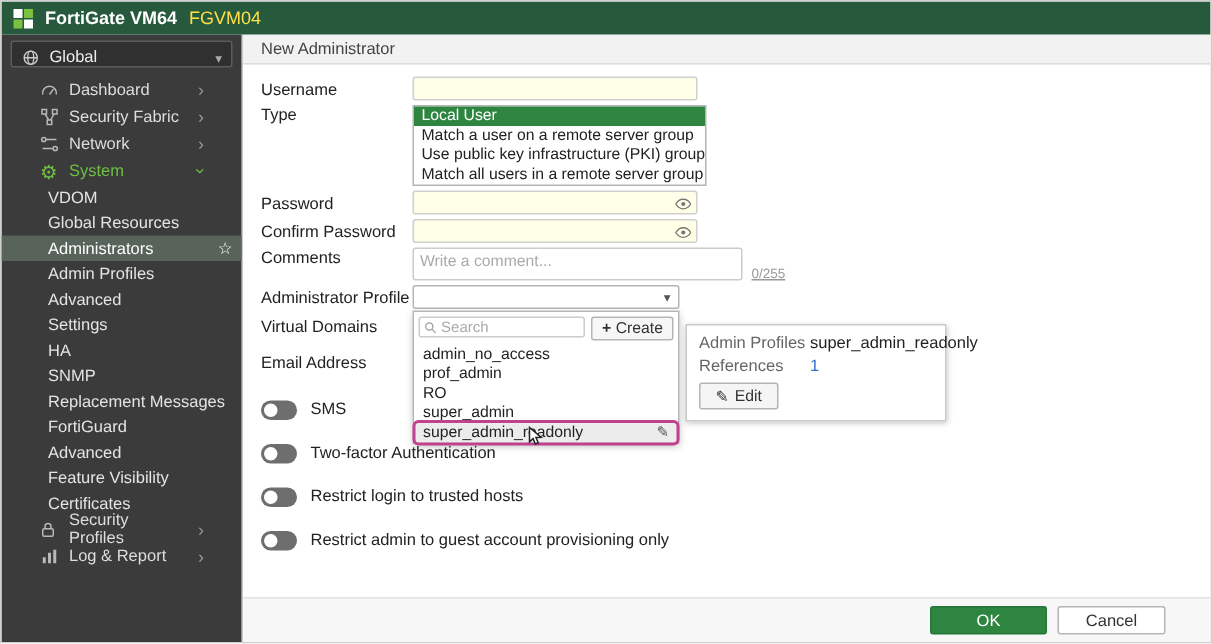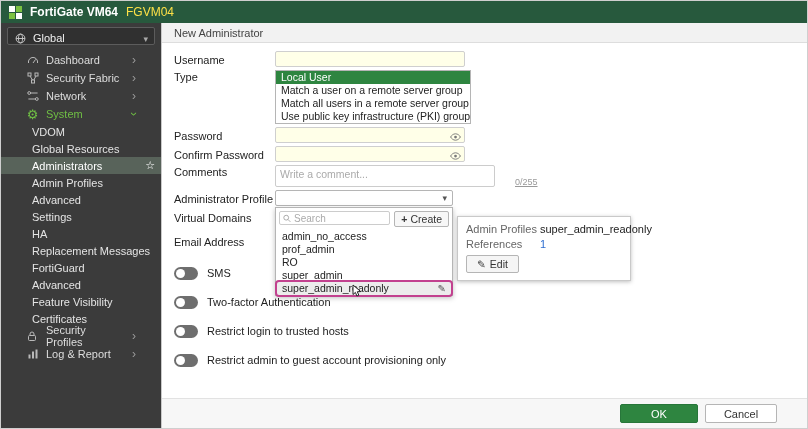--- a/index.html
+++ b/index.html
@@ -36,21 +36,21 @@
   .lbl{width:101px;flex:none;padding-top:1px;}
   .inp{width:190px;height:16px;background:#ffffe8;border:1px solid #cfcfcf;border-radius:2px;font:inherit;font-size:10.5px;padding:0 4px;outline:none;}
   .pwdwrap{position:relative;width:190px;}
   .pwdwrap .inp{width:100%;}
   .eye{position:absolute;right:4px;top:4px;}
   .listbox{width:196px;border:1px solid #b5b5b5;background:#fff;}
   .opt{height:13px;line-height:13px;padding:0 5px;font-size:10.5px;white-space:nowrap;}
   .opt.selected{background:#2e8540;color:#fff;}
   .cmt{width:220px;height:22px;border:1px solid #ccc;border-radius:2px;font:inherit;font-size:10.5px;padding:2px 4px;resize:none;outline:none;color:#222;background:#fff;}
   .cmt::placeholder{color:#aaa;}
-  .cnt{align-self:flex-end;margin-left:20px;color:#999;font-size:9px;text-decoration:underline;}
+  .cnt{align-self:flex-end;margin-left:6px;color:#999;font-size:9px;text-decoration:underline;}
   .selwrap{position:relative;width:178px;}
   .select{height:16px;border:1px solid #b5b5b5;border-radius:2px;background:#fff;display:flex;align-items:center;justify-content:flex-end;padding:0 5px;}
   .select .caret{color:#555;font-size:9px;}
   .dd-panel{position:absolute;top:17px;left:0;width:178px;background:#fff;border:1px solid #b5b5b5;box-shadow:0 2px 5px rgba(0,0,0,.25);z-index:6;}
   .dd-head{display:flex;gap:4px;padding:3px;}
   .searchbox{flex:1;display:flex;align-items:center;gap:3px;border:1px solid #ccc;border-radius:2px;height:14px;padding:0 3px;background:#fff;}
   .searchbox input{border:none;outline:none;width:100%;font:inherit;font-size:10px;padding:0;background:transparent;}
   .searchbox input::placeholder{color:#aaa;}
   .create{display:flex;align-items:center;gap:3px;border:1px solid #b5b5b5;background:#f7f7f7;border-radius:2px;height:16px;padding:0 6px;font:inherit;font-size:10.5px;color:#333;}
   .plus{font-weight:bold;}
@@ -164,20 +164,23 @@
     <div class="nav-sub">
         <span>Advanced</span>
       </div>
     <div class="nav-sub">
         <span>Settings</span>
       </div>
     <div class="nav-sub">
         <span>HA</span>
       </div>
     <div class="nav-sub">
+        <span>SNMP</span>
+      </div>
+    <div class="nav-sub">
         <span>Replacement Messages</span>
       </div>
     <div class="nav-sub">
         <span>FortiGuard</span>
       </div>
     <div class="nav-sub">
         <span>Advanced</span>
       </div>
     <div class="nav-sub">
         <span>Feature Visibility</span>
@@ -218,22 +221,22 @@
       <div class="row">
         <span class="lbl">Username</span>
         <input class="inp" type="text" style="">
       </div>
 
       <div class="row top">
         <span class="lbl">Type</span>
         <div class="listbox">
           <div class="opt selected">Local User</div>
           <div class="opt">Match a user on a remote server group</div>
+          <div class="opt">Use public key infrastructure (PKI) group</div>
           <div class="opt">Match all users in a remote server group</div>
-          <div class="opt">Use public key infrastructure (PKI) group</div>
         </div>
       </div>
 
       <div class="row">
         <span class="lbl">Password</span>
         <span class="pwdwrap">
           <input class="inp" type="password" style="">
           <span class="eye">
             <svg width="11" height="8" viewBox="0 0 12 8">
                 <path d="M6 .5C3.4 .5 1.4 2.6 .6 4c.8 1.4 2.8 3.5 5.4 3.5S10.6 5.4 11.4 4C10.6 2.6 8.6 .5 6 .5z" fill="none" stroke="#777"></path>

